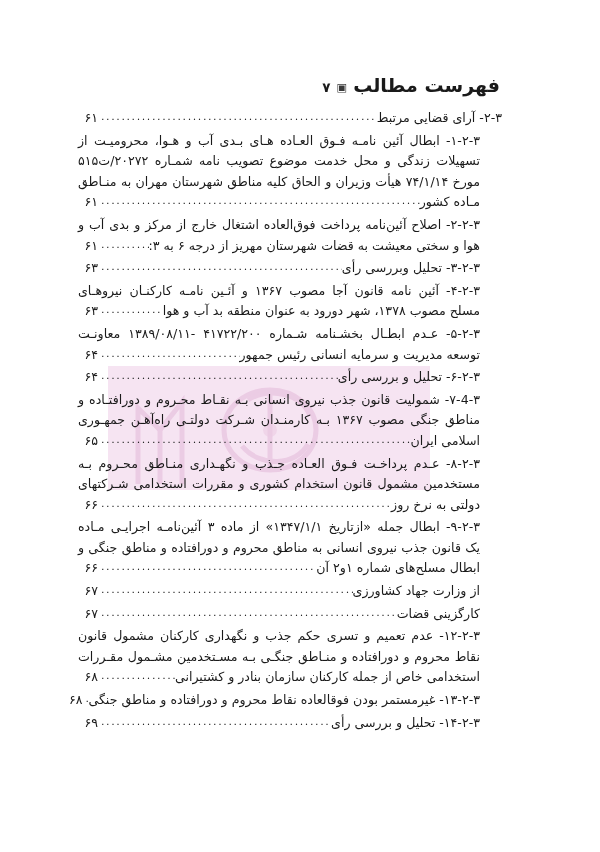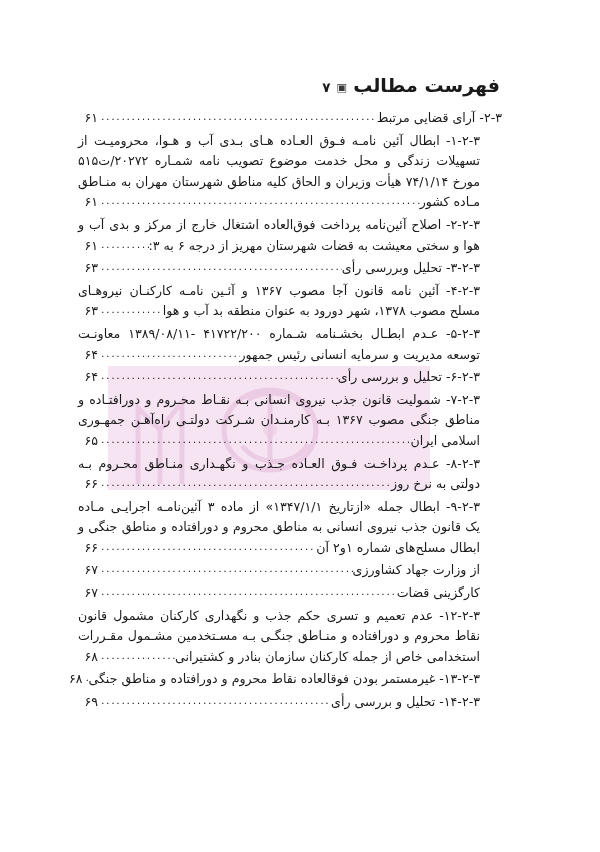--- a/index.html
+++ b/index.html
@@ -228,33 +228,34 @@
     <div class="toc-entry indent-2">
       <div class="entry-tail">
         <span class="tail-text">۶-۲-۳- تحلیل و بررسی رأی</span>
         <span class="leader">.....................................................................</span>
         <span class="folio">۶۴</span>
       </div>
     </div>
 
     <div class="toc-entry indent-2">
       <div class="entry-body">
-        <span class="ln">۷-۲-۳- شمولیت قانون جذب نیروی انسانی بـه نقـاط محـروم و دورافتـاده و</span>
+        <span class="ln">۷-4-۳- شمولیت قانون جذب نیروی انسانی بـه نقـاط محـروم و دورافتـاده و</span>
         <span class="ln">مناطق جنگی مصوب ۱۳۶۷ بـه کارمنـدان شـرکت دولتـی راه‌آهـن جمهـوری</span>
       </div>
       <div class="entry-tail">
         <span class="tail-text">اسلامی ایران</span>
         <span class="leader">..................................................................................</span>
         <span class="folio">۶۵</span>
       </div>
     </div>
 
     <div class="toc-entry indent-2">
       <div class="entry-body">
         <span class="ln">۸-۲-۳- عـدم پرداخـت فـوق العـاده جـذب و نگهـداری منـاطق محـروم بـه</span>
+        <span class="ln">مستخدمین مشمول قانون استخدام کشوری و مقررات استخدامی شـرکتهای</span>
       </div>
       <div class="entry-tail">
         <span class="tail-text">دولتی به نرخ روز</span>
         <span class="leader">.........................................................................................</span>
         <span class="folio">۶۶</span>
       </div>
     </div>
 
     <div class="toc-entry indent-2">
       <div class="entry-body">

